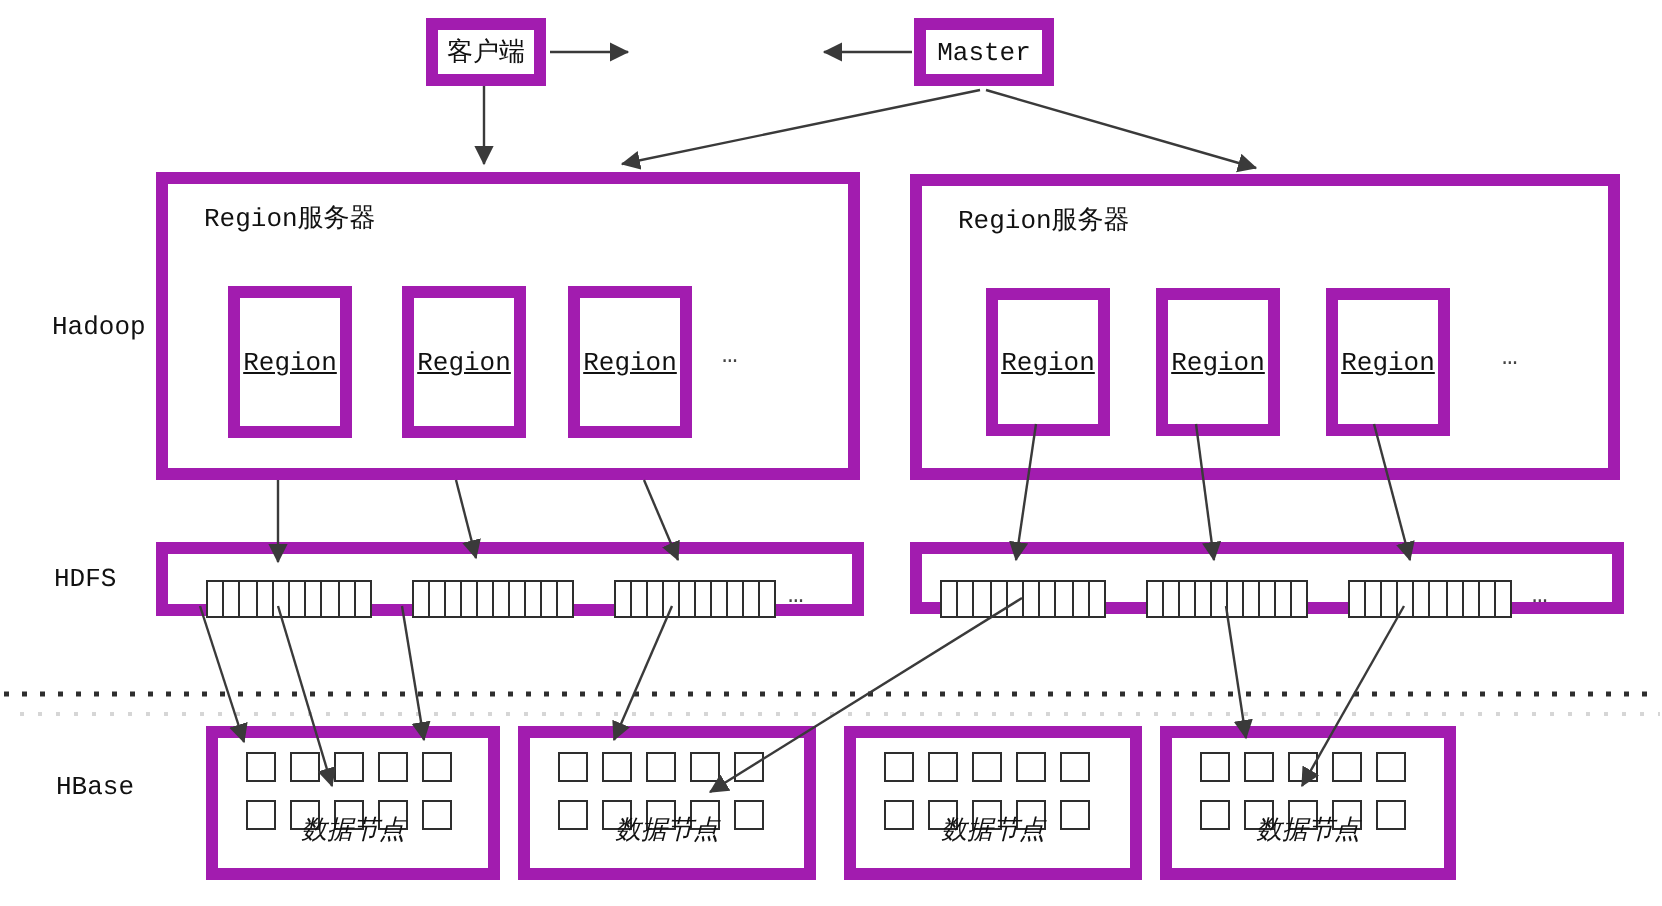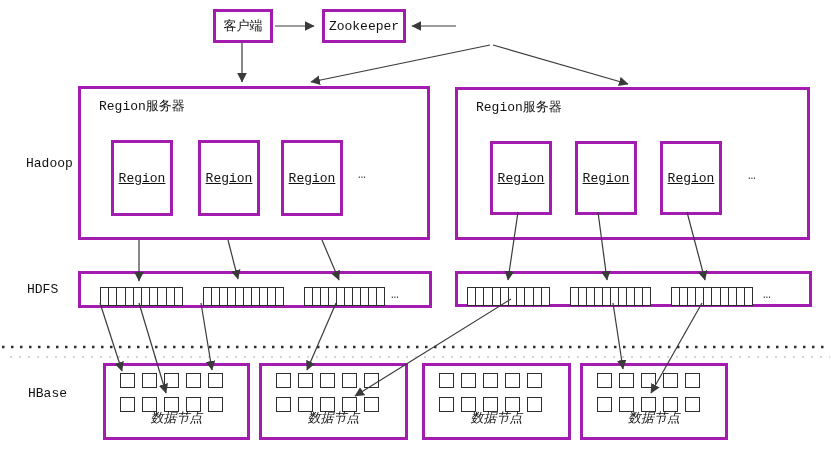--- a/index.html
+++ b/index.html
@@ -1,18 +1,18 @@
 <!DOCTYPE html>
 <html><head>
 <meta charset="utf-8">
 <style>
   html,body{margin:0;padding:0;background:#fff;}
   .stage{position:relative;width:831px;height:453px;background:#fff;overflow:hidden;
          font-family:"Liberation Mono","DejaVu Sans Mono",monospace;color:#111;}
-  .box{position:absolute;border:3px solid #a21caf;background:#fff;box-sizing:border-box;}
+  .box{position:absolute;border:6px solid #a21caf;background:#fff;box-sizing:border-box;}
   .node{display:flex;align-items:center;justify-content:center;font-size:13px;white-space:nowrap;}
   .layer-label{position:absolute;font-size:13px;white-space:nowrap;}
   .server-title{position:absolute;left:18px;top:8px;font-size:13px;white-space:nowrap;}
   .region{display:flex;align-items:center;justify-content:center;font-size:13px;text-decoration:underline;}
   .ellipsis{position:absolute;font-size:13px;color:#444;letter-spacing:1px;}
   .strip{position:absolute;display:flex;border:1px solid #2e2e2e;background:#fff;box-sizing:border-box;}
   .cell{flex:1;border-right:1px solid #2e2e2e;}
   .cell:last-child{border-right:none;}
   .dn-row{position:absolute;display:flex;gap:7px;left:14px;}
   .sq{width:15px;height:15px;border:1px solid #2e2e2e;box-sizing:border-box;background:#fff;}
@@ -20,22 +20,22 @@
   .overlay{position:absolute;left:0;top:0;width:831px;height:453px;pointer-events:none;}
 </style>
 </head>
 <body>
 
 <div class="stage">
 
   <div class="box node" style="left:213px;top:9px;width:60px;height:34px">
     <span>客户端</span>
   </div>
-  <div class="box node" style="left:322px;top:9px;width:84px;height:34px">
-    <span>Zookeeper</span>
+  <div class="box node" style="left:457px;top:9px;width:70px;height:34px">
+    <span>Master</span>
   </div>
 
   <div class="layer-label" style="left:26px;top:156px">Hadoop</div>
   <div class="layer-label" style="left:27px;top:282px">HDFS</div>
   <div class="layer-label" style="left:28px;top:386px">HBase</div>
 
   <div class="box" style="left:78px;top:86px;width:352px;height:154px">
     <span class="server-title">Region服务器</span>
     <div class="box region" style="left:30px;top:51px;width:62px;height:76px">
       <span>Region</span>

